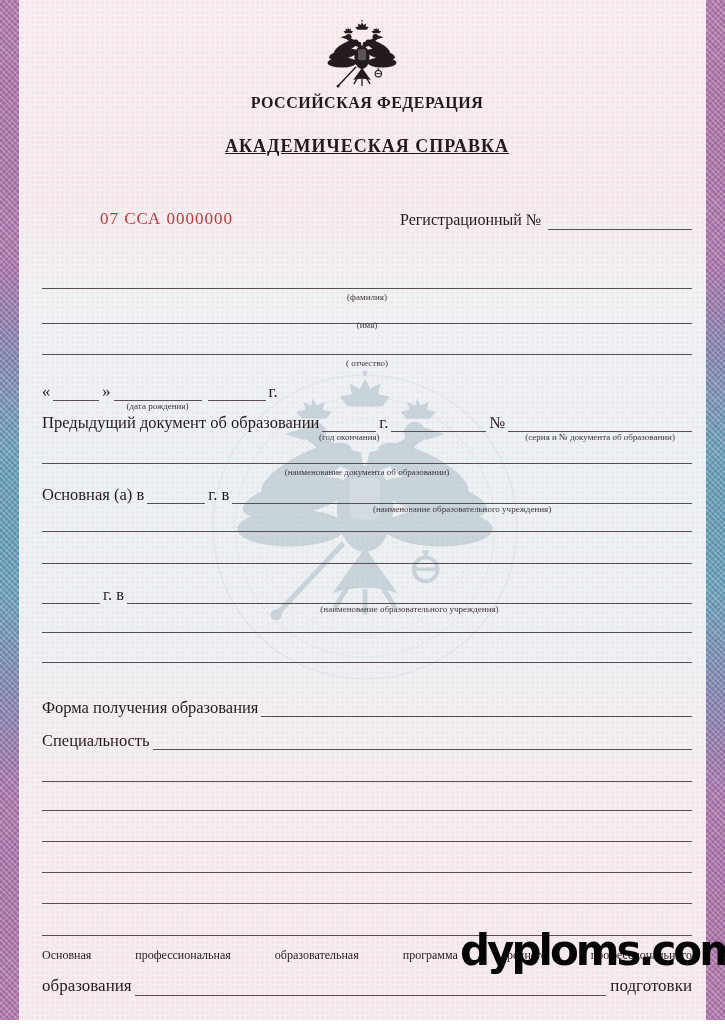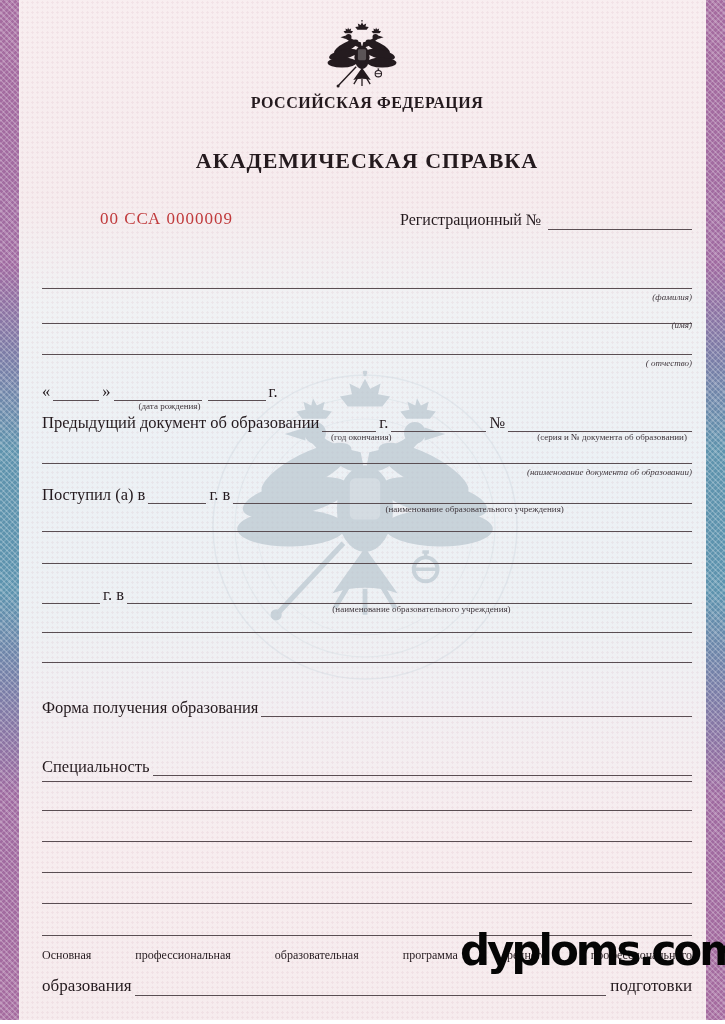--- a/index.html
+++ b/index.html
@@ -17,33 +17,33 @@
     background-image:
       repeating-linear-gradient(45deg, rgba(255,255,255,.22) 0 1.5px, rgba(255,255,255,0) 1.5px 4px),
       repeating-linear-gradient(-45deg, rgba(255,255,255,.15) 0 1.5px, rgba(255,255,255,0) 1.5px 4px),
       linear-gradient(180deg,#a56b9f 0%,#a06ba1 26%,#7b7da7 35%,#5f93ad 44%,#5d93ae 58%,#7b7da7 68%,#9f6aa0 78%,#a56b9f 100%);
   }
   .edge.left{left:0;} .edge.right{right:0;}
 
   .abs{position:absolute;}
   .ctr{left:42px;width:650px;text-align:center;}
   .country{top:94px;font-weight:bold;font-size:16px;letter-spacing:.5px;}
-  .doctitle{top:148px;font-weight:bold;font-size:22px;letter-spacing:1px;}
+  .doctitle{top:136px;font-weight:bold;font-size:18px;letter-spacing:1px;text-decoration:underline;}
   .serial{left:100px;top:209px;font-size:17px;letter-spacing:1px;color:#c03a3c;}
   .reg{left:400px;top:211px;font-size:16px;}
   .rule{position:absolute;border-top:1.2px solid #5a4e53;height:0;z-index:2;}
   .cap{font-size:9px;color:#3f363c;white-space:nowrap;z-index:2;}
-  .capctr{position:absolute;text-align:right;font-style:italic;}
+  .capctr{position:absolute;text-align:center;}
 
   .frow{position:absolute;left:42px;width:650px;display:flex;align-items:flex-end;z-index:2;
         font-size:16.5px;line-height:1.1;height:20px;}
   .frow .t{white-space:nowrap;padding:0 3px 0 0;}
   .frow .t.after{padding:0 3px;}
   .seg{flex:1 1 auto;border-bottom:1.2px solid #5a4e53;height:100%;position:relative;}
-  .seg .cap{position:absolute;top:100%;left:50%;transform:translateX(-50%);margin-top:2px;margin-left:12px;}
+  .seg .cap{position:absolute;top:100%;left:50%;transform:translateX(-50%);margin-top:2px;}
   .w46{flex:0 0 46px;} .w54{flex:0 0 54px;} .w58{flex:0 0 58px;} .w88{flex:0 0 88px;} .w95{flex:0 0 95px;}
 
   .par1{left:42px;top:948px;width:650px;font-size:12px;text-align:justify;text-align-last:justify;z-index:2;}
   .par2{top:974px;}
 
   .emblem-top{left:327px;top:20px;width:70px;height:77px;color:#241b1f;z-index:2;}
   .wm-eagle{left:195px;top:352px;width:340px;height:340px;z-index:1;}
   .brand{left:460px;top:930px;z-index:6;color:#050505;
          font-family:"DejaVu Sans","Liberation Sans",sans-serif;
          font-weight:bold;font-size:42px;letter-spacing:-3px;line-height:1;}
@@ -92,21 +92,21 @@
     <circle cx="170" cy="175" r="108" fill="none" stroke="#c6d2da" stroke-width="1" opacity=".35"></circle>
     <use href="#eagle" x="40" y="18" width="260" height="286"></use>
   </svg>
 
   <svg class="abs emblem-top" viewBox="0 0 120 132">
       <use href="#eagle"></use>
     </svg>
   <div class="abs ctr country">РОССИЙСКАЯ ФЕДЕРАЦИЯ</div>
   <div class="abs ctr doctitle">АКАДЕМИЧЕСКАЯ СПРАВКА</div>
 
-  <div class="abs serial">00 ССА 0000009</div>
+  <div class="abs serial">07 ССА 0000000</div>
   <div class="abs reg">Регистрационный №</div>
   <div class="rule" style="left:548px;width:144px;top:229px;"></div>
 
   <div class="rule" style="left:42px;width:650px;top:288px;"></div>
   <div class="capctr cap" style="left:42px;width:650px;top:292px;">(фамилия)</div>
   <div class="rule" style="left:42px;width:650px;top:323px;"></div>
   <div class="capctr cap" style="left:42px;width:650px;top:320px;">(имя)</div>
   <div class="rule" style="left:42px;width:650px;top:354px;"></div>
   <div class="capctr cap" style="left:42px;width:650px;top:358px;">( отчество)</div>
 
@@ -132,21 +132,21 @@
     <span class="t after">№</span>
     <span class="seg">
       <span class="cap">(серия и № документа об образовании)</span>
     </span>
   </div>
 
   <div class="rule" style="left:42px;width:650px;top:463px;"></div>
   <div class="capctr cap" style="left:42px;width:650px;top:467px;">(наименование документа об образовании)</div>
 
   <div class="frow" style="top:484px;">
-    <span class="t">Поступил (а) в</span>
+    <span class="t">Основная (а) в</span>
     <span class="seg w58"></span>
     <span class="t after">г. в</span>
     <span class="seg">
       <span class="cap">(наименование образовательного учреждения)</span>
     </span>
   </div>
   <div class="rule" style="left:42px;width:650px;top:531px;"></div>
   <div class="rule" style="left:42px;width:650px;top:563px;"></div>
 
   <div class="frow" style="top:584px;">
@@ -156,21 +156,21 @@
       <span class="cap">(наименование образовательного учреждения)</span>
     </span>
   </div>
   <div class="rule" style="left:42px;width:650px;top:632px;"></div>
   <div class="rule" style="left:42px;width:650px;top:662px;"></div>
 
   <div class="frow" style="top:697px;">
     <span class="t">Форма получения образования</span>
     <span class="seg"></span>
   </div>
-  <div class="frow" style="top:756px;">
+  <div class="frow" style="top:730px;">
     <span class="t">Специальность</span>
     <span class="seg"></span>
   </div>
 
   <div class="rule" style="left:42px;width:650px;top:781px;"></div>
   <div class="rule" style="left:42px;width:650px;top:810px;"></div>
   <div class="rule" style="left:42px;width:650px;top:841px;"></div>
   <div class="rule" style="left:42px;width:650px;top:872px;"></div>
   <div class="rule" style="left:42px;width:650px;top:903px;"></div>
   <div class="rule" style="left:42px;width:650px;top:935px;"></div>

